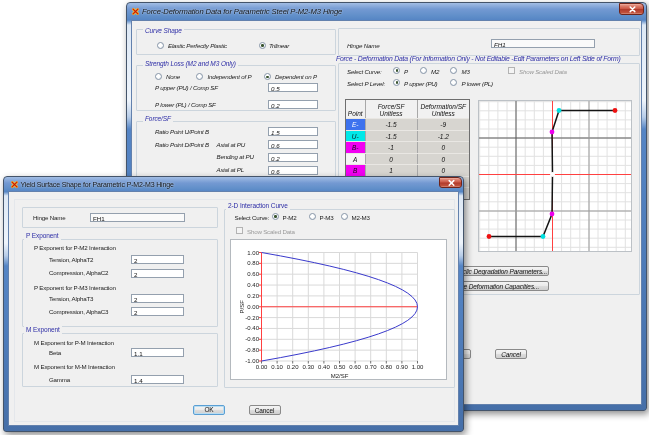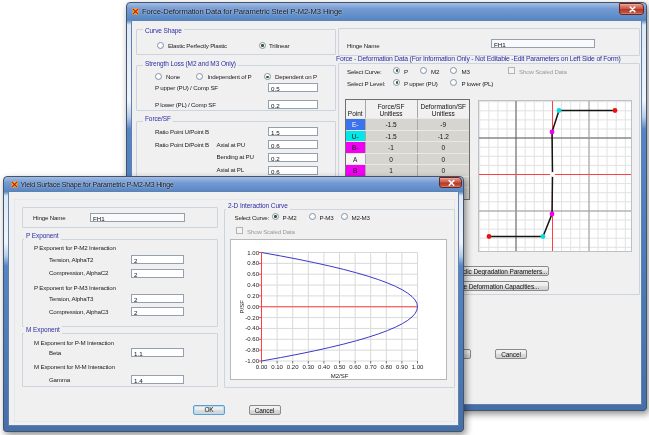--- a/index.html
+++ b/index.html
@@ -32,21 +32,21 @@
   .ico{position:absolute;width:8px;height:8px;}
   .trow{display:flex;height:11.5px;border-top:1px solid #e9e7e3;}
   .trow .c0{width:19.5px;border-right:1px solid #a8a8a8;padding-top:2px;}
   .trow .c1{width:52px;border-right:1px solid #a8a8a8;padding-top:2px;}
   .trow .c2{flex:1;padding-top:2px;}
 </style>
 </head>
 <body>
 
 <div class="dlg" id="d1" style="left:126px;top:2px;width:521px;height:409px;
-  background:linear-gradient(180deg,#a2bde4 0%,#7399d2 1.5%,#6290ca 3%,#5585c4 4.2%,#dde8f5 5.4%,#eef4fb 24%,#b8cde8 28%,#5585c5 31%,#4e7cba 60%,#466fa8 100%);">
+  background:linear-gradient(180deg,#a2bde4 0%,#7399d2 1.5%,#6290ca 3%,#5585c4 4.2%,#dde8f5 5.4%,#eef4fb 24%,#b8cde8 28%,#5585c5 31%,#4e7cba 60%,#466fa8 100%);font-style:italic;">
   <svg class="ico" style="left:5px;top:4.5px;width:7px;height:7px;" viewBox="0 0 8 8">
     <path d="M0.6 0.6 L7.4 7.4 M7.4 0.6 L0.6 7.4" stroke="#f6c830" stroke-width="3.2"></path>
     <path d="M0.8 0.8 L7.2 7.2 M7.2 0.8 L0.8 7.2" stroke="#e03414" stroke-width="1.7"></path>
     <path d="M1 1 L7 7 M7 1 L1 7" stroke="#a01808" stroke-width="0.6"></path>
   </svg>
   <div class="ttl" style="left:15px;top:4.5px;">Force-Deformation Data for Parametric Steel P-M2-M3 Hinge</div>
   <div class="closebtn" style="left:491.5px;top:0px;width:25px;height:11.5px;"><svg width="25" height="11" viewBox="0 0 25 11">
         <path d="M10.2 3 L14.8 7.6 M14.8 3 L10.2 7.6" stroke="#ffffff" stroke-width="1.5" stroke-linecap="round"></path>
       </svg></div>
   <div class="client" style="left:4px;top:16.5px;right:4px;bottom:5.5px;"></div>

